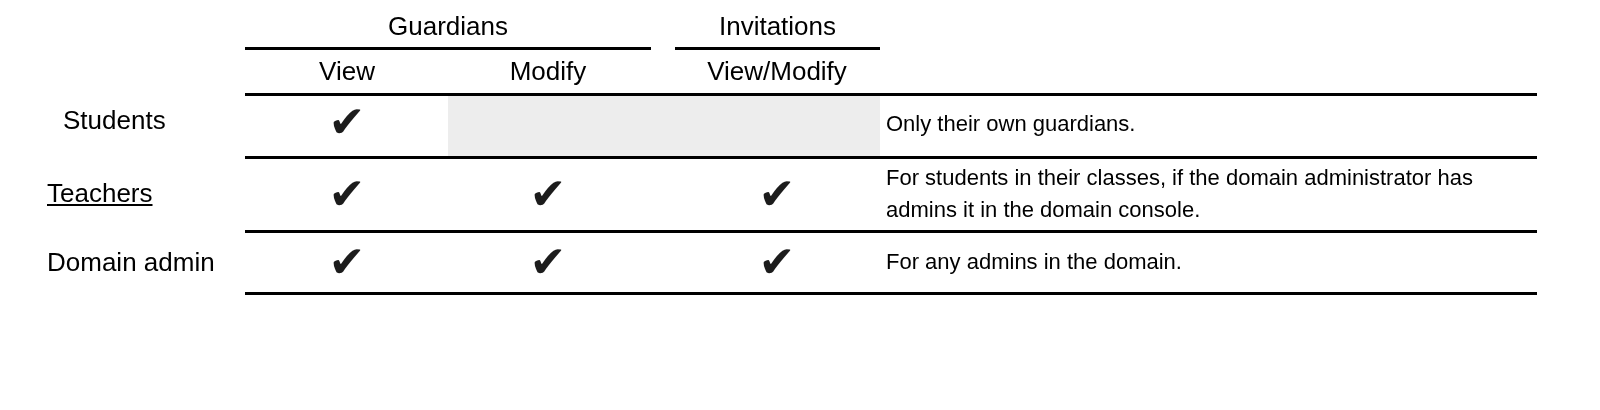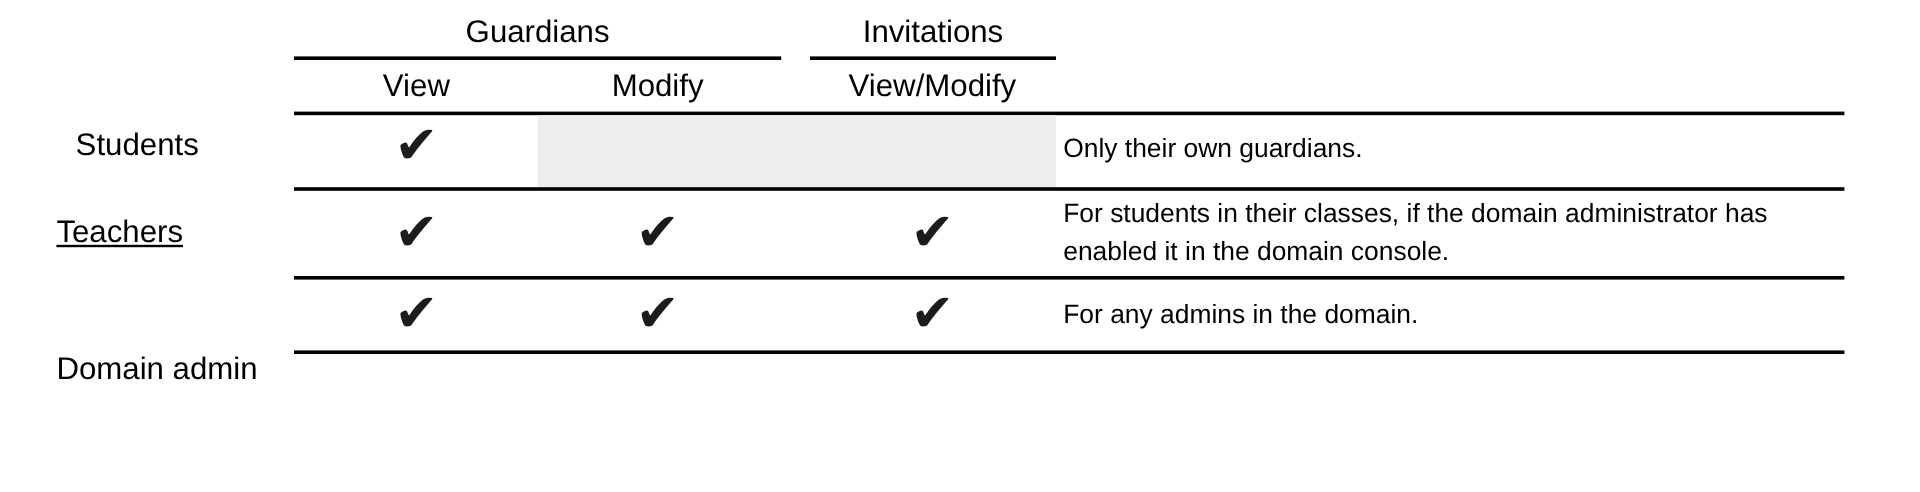--- a/index.html
+++ b/index.html
@@ -72,27 +72,27 @@
     <div class="abs wraptxt" style="left:886px; top:108px; width:660px;">Only their own guardians.</div>
   </div>
 
   <div class="abs hline" style="left:245px; top:156px; width:1292px;"></div>
 
   <div>
     <div class="abs txt" style="left:47px; top:177px;text-decoration:underline;">Teachers</div>
     <div class="abs check" style="left: 325px; top: 172px; color: rgb(28, 28, 28);">✔</div>
     <div class="abs check" style="left: 526px; top: 172px; color: rgb(28, 28, 28);">✔</div>
     <div class="abs check" style="left: 755px; top: 172px; color: rgb(28, 28, 28);">✔</div>
-    <div class="abs wraptxt" style="left:886px; top:162px; width:660px;">For students in their classes, if the domain administrator has enabled it in the domain console.</div>
+    <div class="abs wraptxt" style="left:886px; top:162px; width:660px;">For students in their classes, if the domain administrator has admins it in the domain console.</div>
   </div>
 
   <div class="abs hline" style="left:245px; top:230px; width:1292px;"></div>
 
   <div>
-    <div class="abs txt" style="left:47px; top:246px;margin-top:45px;">Domain admin</div>
+    <div class="abs txt" style="left:47px; top:246px;">Domain admin</div>
     <div class="abs check" style="left: 325px; top: 240px; color: rgb(28, 28, 28);">✔</div>
     <div class="abs check" style="left: 526px; top: 240px; color: rgb(28, 28, 28);">✔</div>
     <div class="abs check" style="left: 755px; top: 240px; color: rgb(28, 28, 28);">✔</div>
     <div class="abs wraptxt" style="left:886px; top:246px; width:660px;">For any admins in the domain.</div>
   </div>
 
   <div class="abs hline" style="left:245px; top:292px; width:1292px;"></div>
 
 
 </div>

